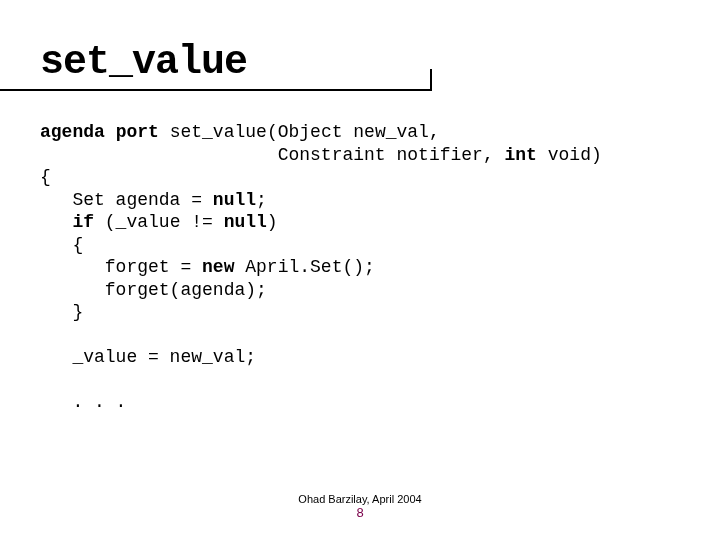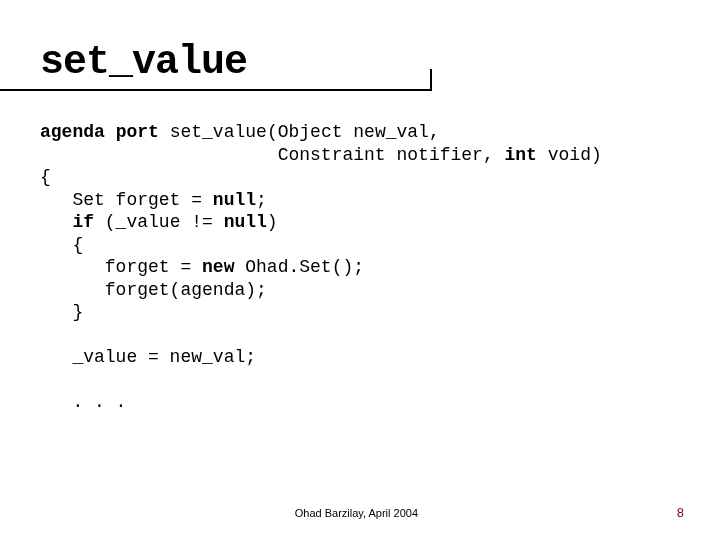--- a/index.html
+++ b/index.html
@@ -46,20 +46,21 @@
     color: #000;
   }
   .kw { font-weight: bold; }
   .footer {
     position: absolute;
     bottom: 20px;
     left: 0; right: 0;
     display: flex;
     align-items: center;
     padding: 0 36px;
+    flex-direction: column;
   }
   .footer-author {
     flex: 1;
     text-align: center;
     font-family: Arial, sans-serif;
     font-size: 11px;
     color: #000;
   }
   .footer-page {
     font-family: Arial, sans-serif;
@@ -74,24 +75,24 @@
 
   <div class="title-wrap">
     <div class="title">set_value</div>
     <div class="title-rule"></div>
     <div class="title-tick"></div>
   </div>
 
   <div class="code"><span class="kw">agenda</span> <span class="kw">port</span> <span>set_value</span>(<span>Object</span> <span>new_val</span>,
                       <span>Constraint</span> <span>notifier</span>, <span class="kw">int</span> <span>void</span>)
 <span>{</span>
-<span>   Set forget = </span><span class="kw">null</span><span>;</span>
+<span>   Set agenda = </span><span class="kw">null</span><span>;</span>
 <span>   </span><span class="kw">if</span><span> (_value != </span><span class="kw">null</span><span>)</span>
 <span>   {</span>
-<span>      forget = </span><span class="kw">new</span><span> Ohad.Set();</span>
+<span>      forget = </span><span class="kw">new</span><span> April.Set();</span>
 <span>      forget(agenda);</span>
 <span>   }</span>
 
 <span>   _value = new_val;</span>
 
 <span>   . . .</span></div>
 
   <div class="footer">
     <div class="footer-author">Ohad Barzilay, April 2004</div>
     <div class="footer-page">8</div>

